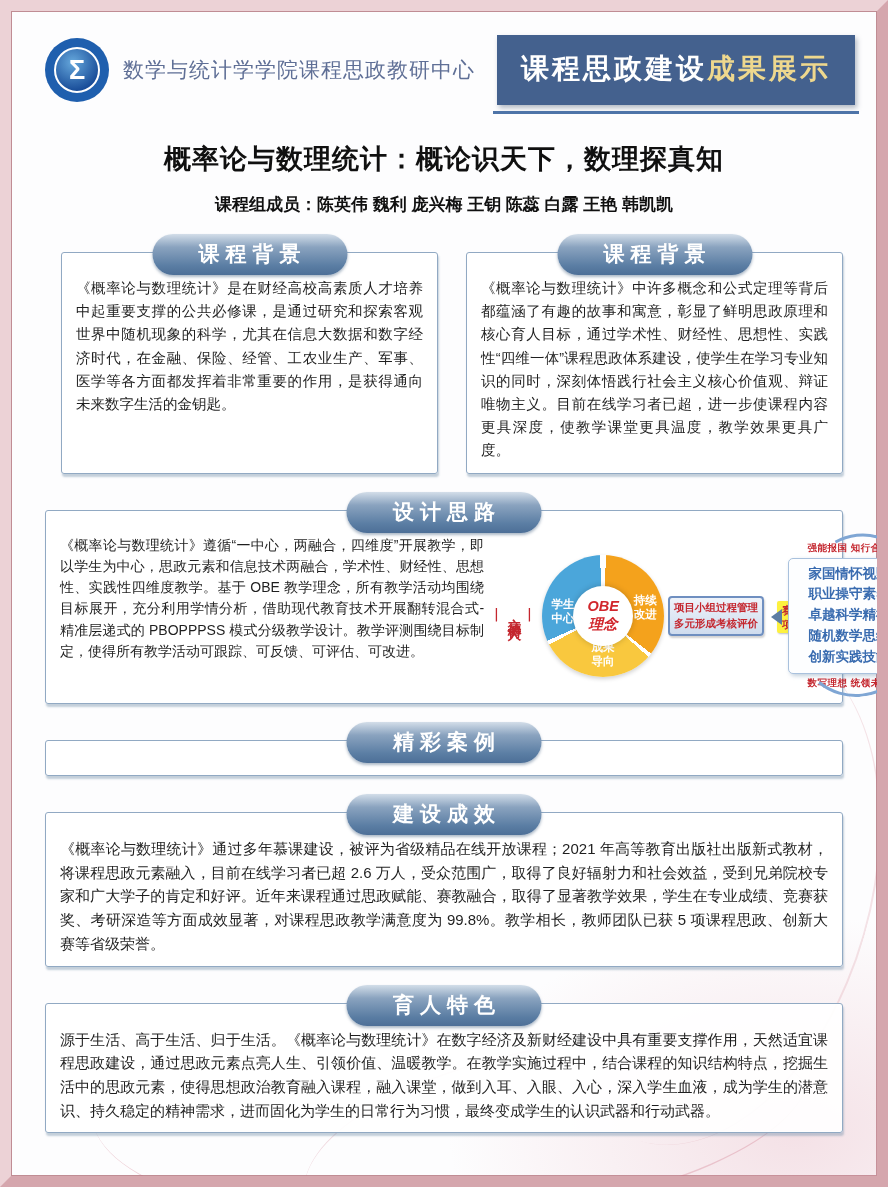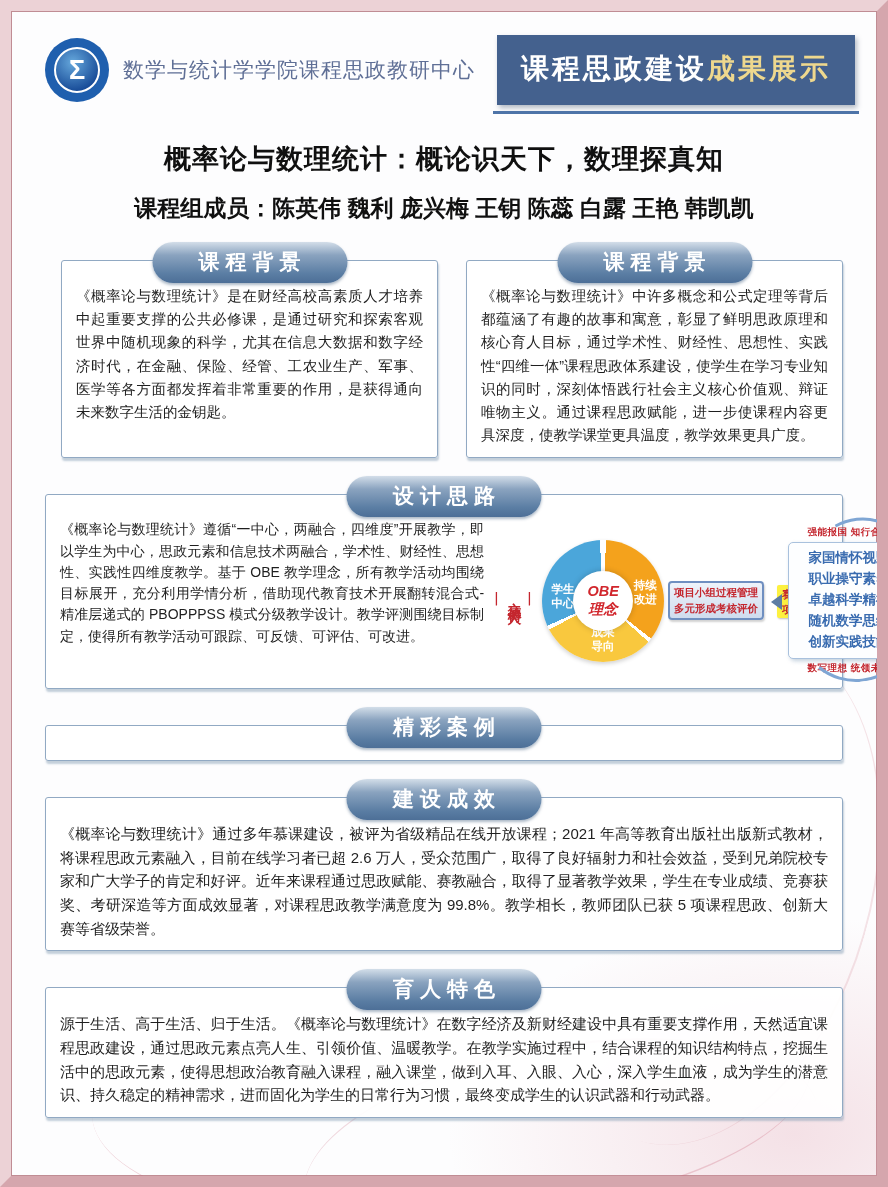--- a/index.html
+++ b/index.html
@@ -30,21 +30,21 @@
     font-size:27px; font-weight:bold; display:flex; align-items:center; justify-content:center; }
   .org-name { font-size:21px; color:#5f6f96; letter-spacing:1px; }
   .banner-wrap { position:relative; margin-right:-12px; }
   .banner { background:#44618e; color:#fff; font-size:28px; font-weight:bold; letter-spacing:3px;
     padding:15px 24px 17px; box-shadow:2px 3px 5px rgba(40,60,90,.35); white-space:nowrap; }
   .banner .accent { color:#eed88e; }
   .banner-wrap::after { content:""; position:absolute; left:-4px; right:-4px; bottom:-9px; height:3px; background:#4e74a8; }
 
   
   .main-title { text-align:center; font-size:27px; font-weight:800; color:#101010; margin:36px 0 0; letter-spacing:1px; }
-  .members { text-align:center; font-size:23px; font-weight:bold; color:#101010; margin-top:16px; }
+  .members { text-align:center; font-size:17px; font-weight:bold; color:#101010; margin-top:16px; }
 
   
   .section { position:relative; border:1px solid #91a9c3; border-radius:3px; background:rgba(255,255,255,.93);
     box-shadow:1px 3px 2px rgba(125,150,175,.45), inset 0 0 0 1px rgba(255,255,255,.8);
     padding:24px 14px 10px; margin-top:36px; }
   .pill { position:absolute; top:-19px; left:50%; transform:translateX(-50%);
     min-width:195px; text-align:center; padding:6px 30px 7px; border-radius:24px;
     background:linear-gradient(180deg,#d3dee9 0%,#8aa3bf 32%,#5a7da3 78%,#4d6f97 100%);
     color:#fff; font-size:21px; font-weight:bold; letter-spacing:6px; text-indent:6px;
     box-shadow:0 2px 3px rgba(70,100,130,.45); white-space:nowrap; }
@@ -125,21 +125,21 @@
     <div class="main-title">概率论与数理统计：概论识天下，数理探真知</div>
     <div class="members">课程组成员：陈英伟  魏利  庞兴梅  王钥  陈蕊  白露  王艳  韩凯凯</div>
 
     <div class="two-col">
       <div class="section">
         <div class="pill">课程背景</div>
         <div class="body-text">《概率论与数理统计》是在财经高校高素质人才培养中起重要支撑的公共必修课，是通过研究和探索客观世界中随机现象的科学，尤其在信息大数据和数字经济时代，在金融、保险、经管、工农业生产、军事、医学等各方面都发挥着非常重要的作用，是获得通向未来数字生活的金钥匙。</div>
       </div>
       <div class="section">
         <div class="pill">课程背景</div>
-        <div class="body-text">《概率论与数理统计》中许多概念和公式定理等背后都蕴涵了有趣的故事和寓意，彰显了鲜明思政原理和核心育人目标，通过学术性、财经性、思想性、实践性“四维一体”课程思政体系建设，使学生在学习专业知识的同时，深刻体悟践行社会主义核心价值观、辩证唯物主义。通过课程思政赋能，进一步使课程内容更具深度，使教学课堂更具温度，教学效果更具广度。</div>
+        <div class="body-text">《概率论与数理统计》中许多概念和公式定理等背后都蕴涵了有趣的故事和寓意，彰显了鲜明思政原理和核心育人目标，通过学术性、财经性、思想性、实践性“四维一体”课程思政体系建设，使学生在学习专业知识的同时，深刻体悟践行社会主义核心价值观、辩证唯物主义。目前在线学习者已超，进一步使课程内容更具深度，使教学课堂更具温度，教学效果更具广度。</div>
       </div>
     </div>
 
     <div class="section">
       <div class="pill">设计思路</div>
       <div class="design-flex">
         <div class="body-text design-text">《概率论与数理统计》遵循“一中心，两融合，四维度”开展教学，即以学生为中心，思政元素和信息技术两融合，学术性、财经性、思想性、实践性四维度教学。基于 OBE 教学理念，所有教学活动均围绕目标展开，充分利用学情分析，借助现代教育技术开展翻转混合式-精准层递式的 PBOPPPSS 模式分级教学设计。教学评测围绕目标制定，使得所有教学活动可跟踪、可反馈、可评估、可改进。</div>
         <div class="design-diagram">
           <div class="vlabel">立德树人</div>
           <div class="donut">

